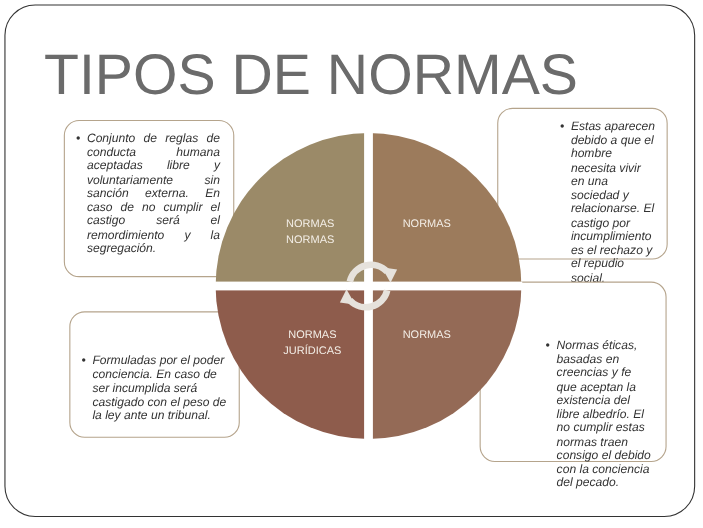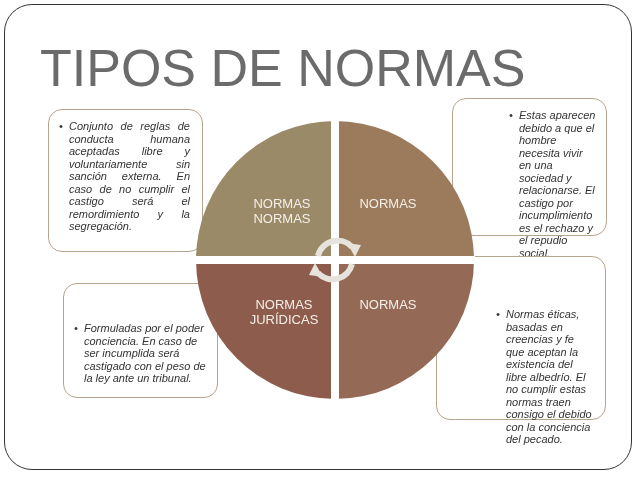--- a/index.html
+++ b/index.html
@@ -5,30 +5,30 @@
   html, body { margin:0; padding:0; background:#ffffff; }
   body { width:639px; height:480px; position:relative; overflow:hidden; font-family:"Liberation Sans", sans-serif; }
   .frame { position:absolute; left:4px; top:4px; width:628px; height:466px; border:1.5px solid #333; border-radius:28px; box-sizing:border-box; }
   .title { position:absolute; left:40px; top:38px; font-size:52px; color:#6b6b6b; letter-spacing:0px; font-weight:normal; }
   .box { position:absolute; border:1px solid #b5a48c; border-radius:14px; background:#fff; box-sizing:border-box; font-size:11px; line-height:12.5px; color:#333; }
   .box ul { margin:4px; padding:0; list-style:none;font-style:italic; }
   .box li { position:relative; padding-left:10px; }
   .box li::before { content:"•"; position:absolute; left:0; top:0; }
   .just { text-align:justify; }
   .diagram { position:absolute; left:195px; top:119px; width:280px; height:282px; }
-  .q-label { position:absolute; color:#f4efe8; font-size:13px; line-height:15px; text-align:center; width:110px; }
+  .q-label { position:absolute; color:#f4efe8; font-size:10px; line-height:15px; text-align:center; width:110px; }
 </style>
 </head>
 <body>
 
 <div class="frame"></div>
 
 <div class="title">TIPOS DE NORMAS</div>
 
-<div class="box just" style="left:48px; top:109px; width:155px; height:143px; padding:6px 8px 0 6px;">
+<div class="box just" style="left:58px; top:109px; width:155px; height:143px; padding:6px 8px 0 6px;">
   <ul>
       <li>Conjunto de reglas de conducta humana aceptadas libre y voluntariamente sin sanción externa. En caso de no cumplir el castigo será el remordimiento y la segregación.</li>
     </ul>
 </div>
 
 <div class="box" style="left:452px; top:98px; width:155px; height:138px; padding:6px 6px 0 52px;">
   <ul>
       <li>Estas aparecen debido a que el hombre necesita vivir en una sociedad y relacionarse. El castigo por incumplimiento es el rechazo y el repudio social.</li>
     </ul>
 </div>

